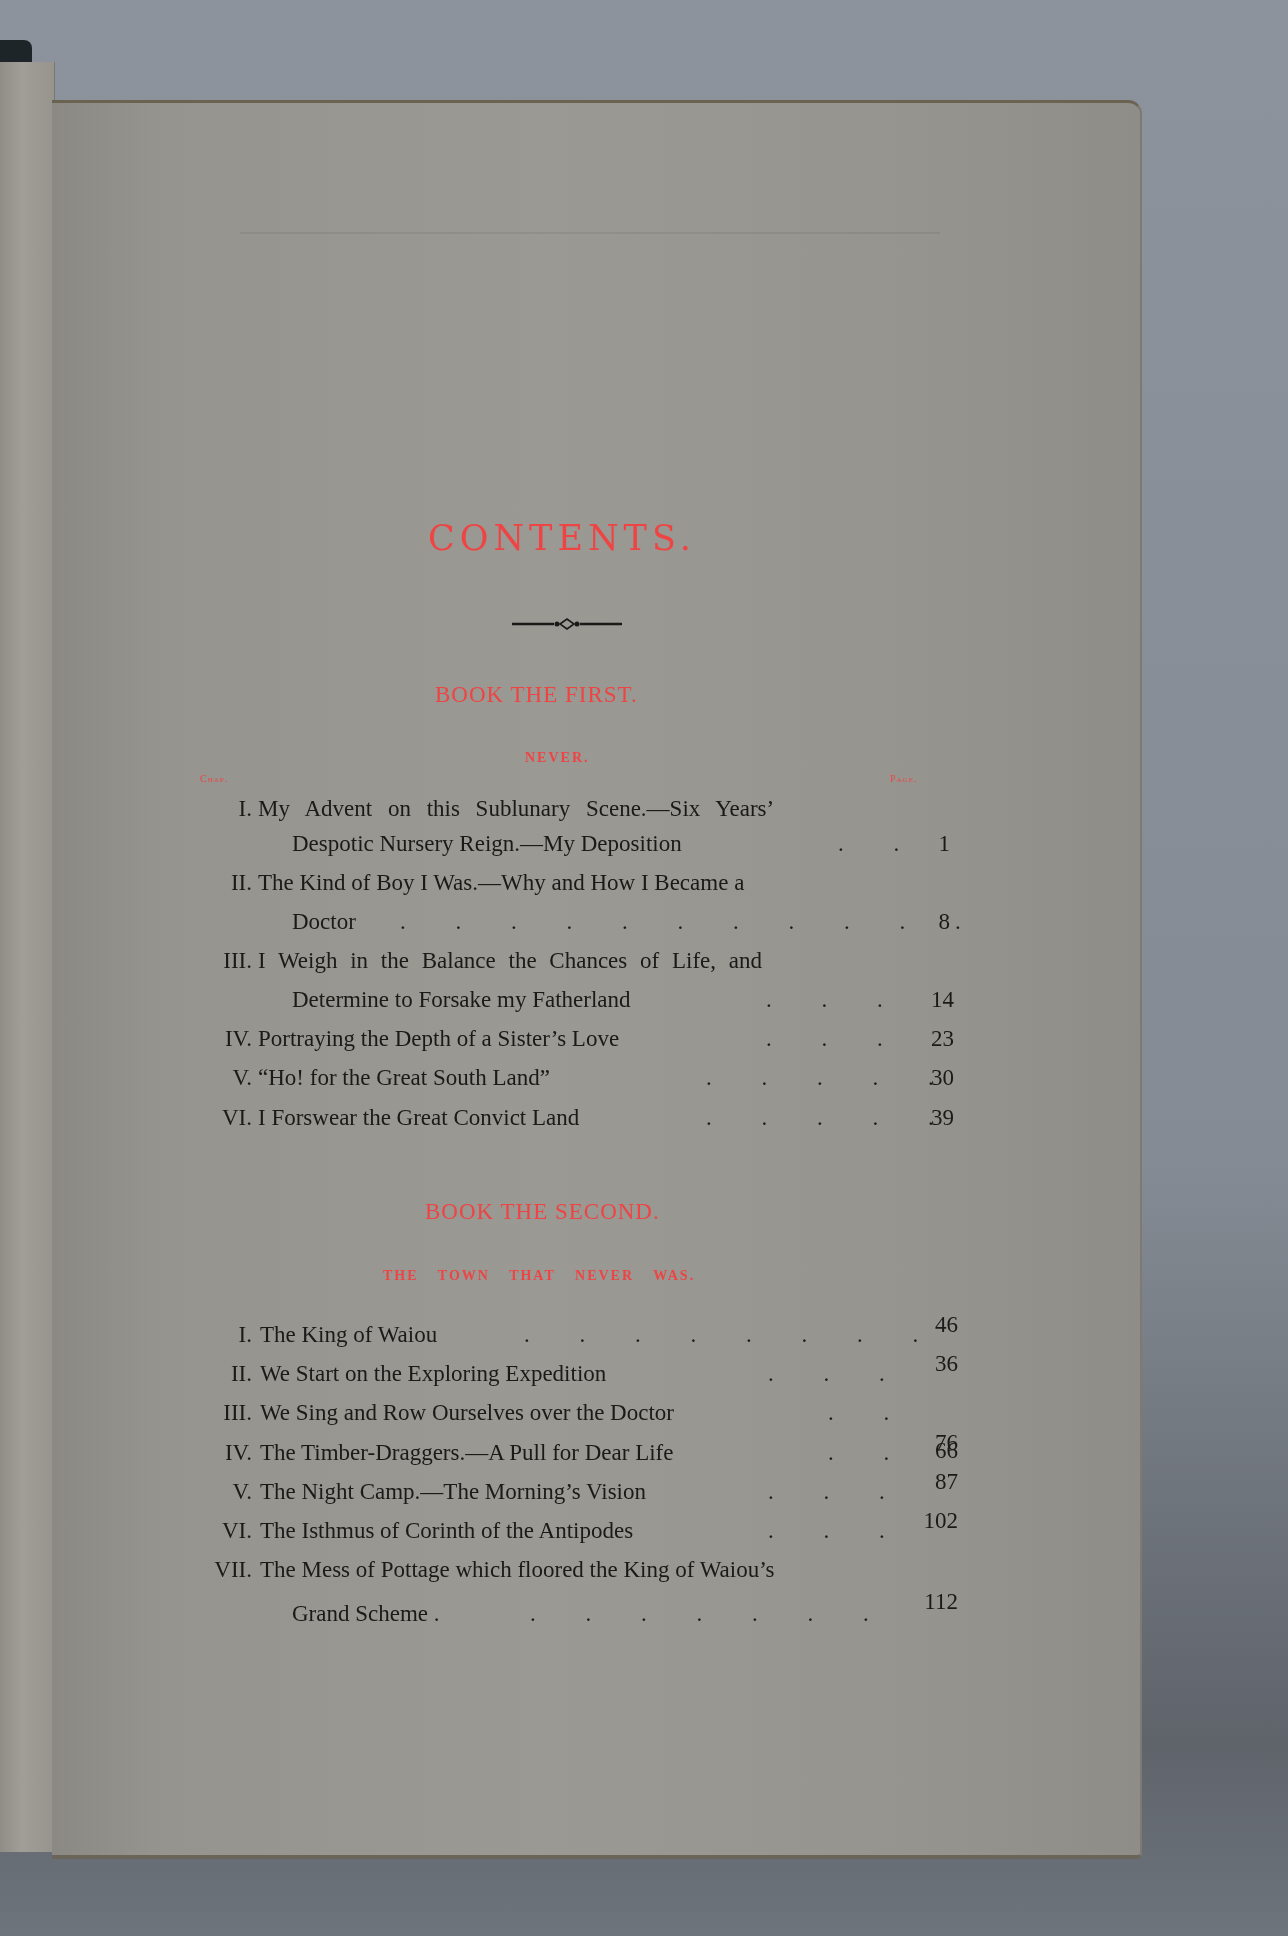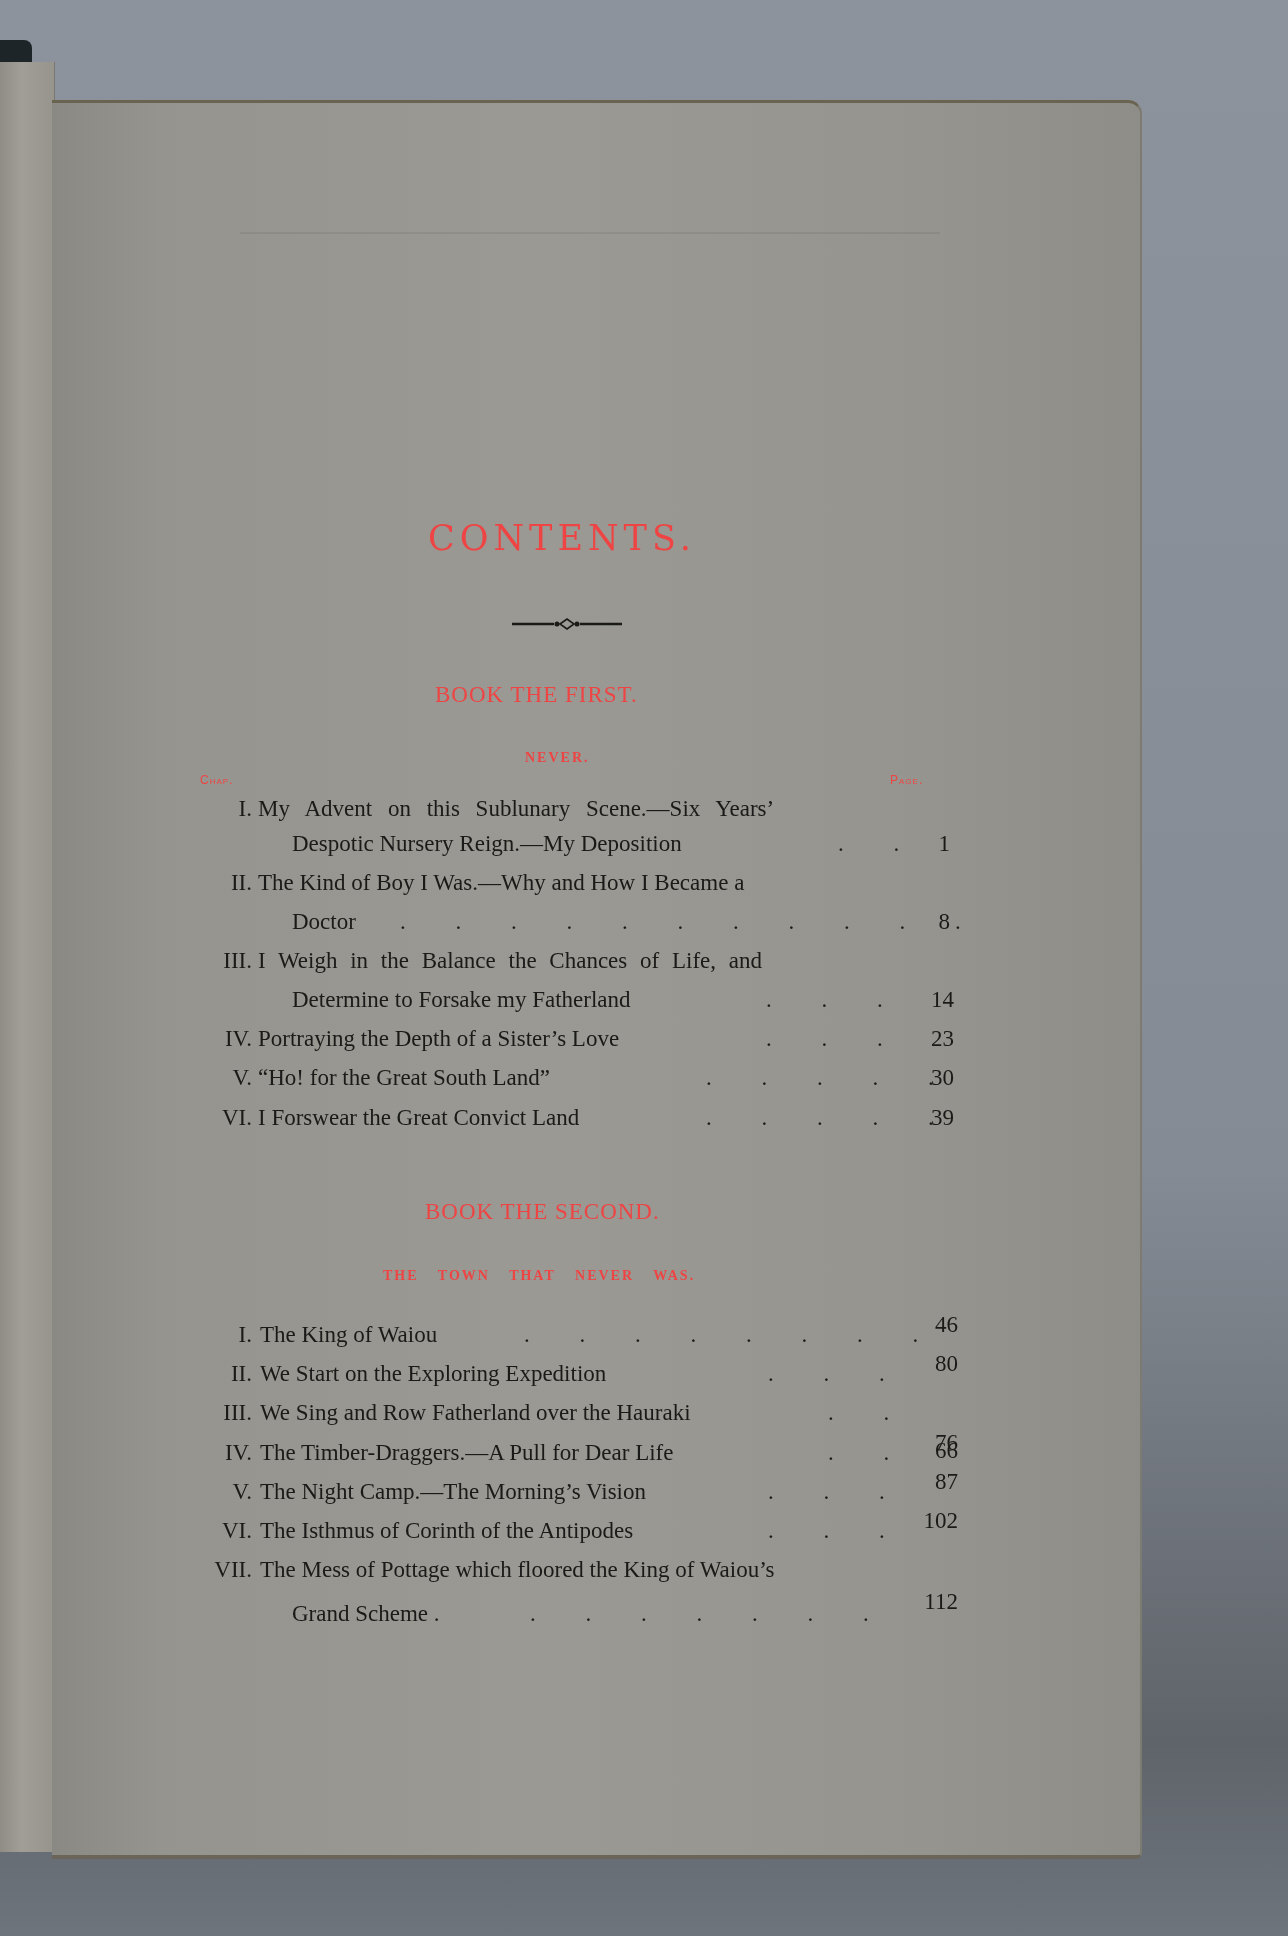--- a/index.html
+++ b/index.html
@@ -27,21 +27,21 @@
   }
   .showthrough {
     position: absolute; left: 240px; top: 232px; width: 700px; height: 2px;
     background: rgba(70,70,70,0.12);
   }
   .ink { color: #ef4444; position: absolute; white-space: nowrap; }
   .title { left: 428px; top: 518px; font-size: 35px; letter-spacing: 5px; }
   .ornament { position: absolute; left: 512px; top: 618px; width: 110px; height: 12px; }
   .book-head { font-size: 23px; letter-spacing: 1px; font-family: "Liberation Serif", serif; }
   .sub-head { font-size: 14px; font-weight: bold; letter-spacing: 2px; font-family: "Liberation Serif", serif; }
-  .colhead { font-size: 12px; letter-spacing: 1px; font-variant: small-caps; font-family: Liberation Sans, sans-serif; }
+  .colhead { font-size: 10px; letter-spacing: 1px; font-variant: small-caps; font-family: Liberation Serif, serif; }
   .row { position: absolute; font-family: "Liberation Serif", serif; font-size: 23px; color: #1a1a18; white-space: nowrap; }
   .num { position: absolute; text-align: right; width: 60px; }
   .leader { letter-spacing: 22px; }
   .pg { position: absolute; text-align: right; width: 60px; }
 </style>
 </head>
 <body>
 
 <div class="cover-corner"></div>
 <div class="left-leaf"></div>
@@ -122,26 +122,26 @@
   <span class="num" style="left:192px;">I.</span>
   <span style="position:absolute; left:260px;">The King of Waiou</span>
   <span class="leader" style="position:absolute; left:524px;">. . . . . . . .</span>
   <span class="pg" style="left:898px; top:-10px;">46</span>
 </div>
 
 <div class="row" style="left:0; top:1361px;">
   <span class="num" style="left:192px;">II.</span>
   <span style="position:absolute; left:260px;">We Start on the Exploring Expedition</span>
   <span class="leader" style="position:absolute; left:768px;">. . .</span>
-  <span class="pg" style="left:898px; top:-10px;">80</span>
+  <span class="pg" style="left:898px; top:-10px;">36</span>
 </div>
 
 <div class="row" style="left:0; top:1400px;">
   <span class="num" style="left:192px;">III.</span>
-  <span style="position:absolute; left:260px;">We Sing and Row Fatherland over the Hauraki</span>
+  <span style="position:absolute; left:260px;">We Sing and Row Ourselves over the Doctor</span>
   <span class="leader" style="position:absolute; left:828px;">. .</span>
   <span class="pg" style="left:898px; top:-10px;margin-top:48px;">66</span>
 </div>
 
 <div class="row" style="left:0; top:1440px;">
   <span class="num" style="left:192px;">IV.</span>
   <span style="position:absolute; left:260px;">The Timber-Draggers.—A Pull for Dear Life</span>
   <span class="leader" style="position:absolute; left:828px;">. .</span>
   <span class="pg" style="left:898px; top:-10px;">76</span>
 </div>

